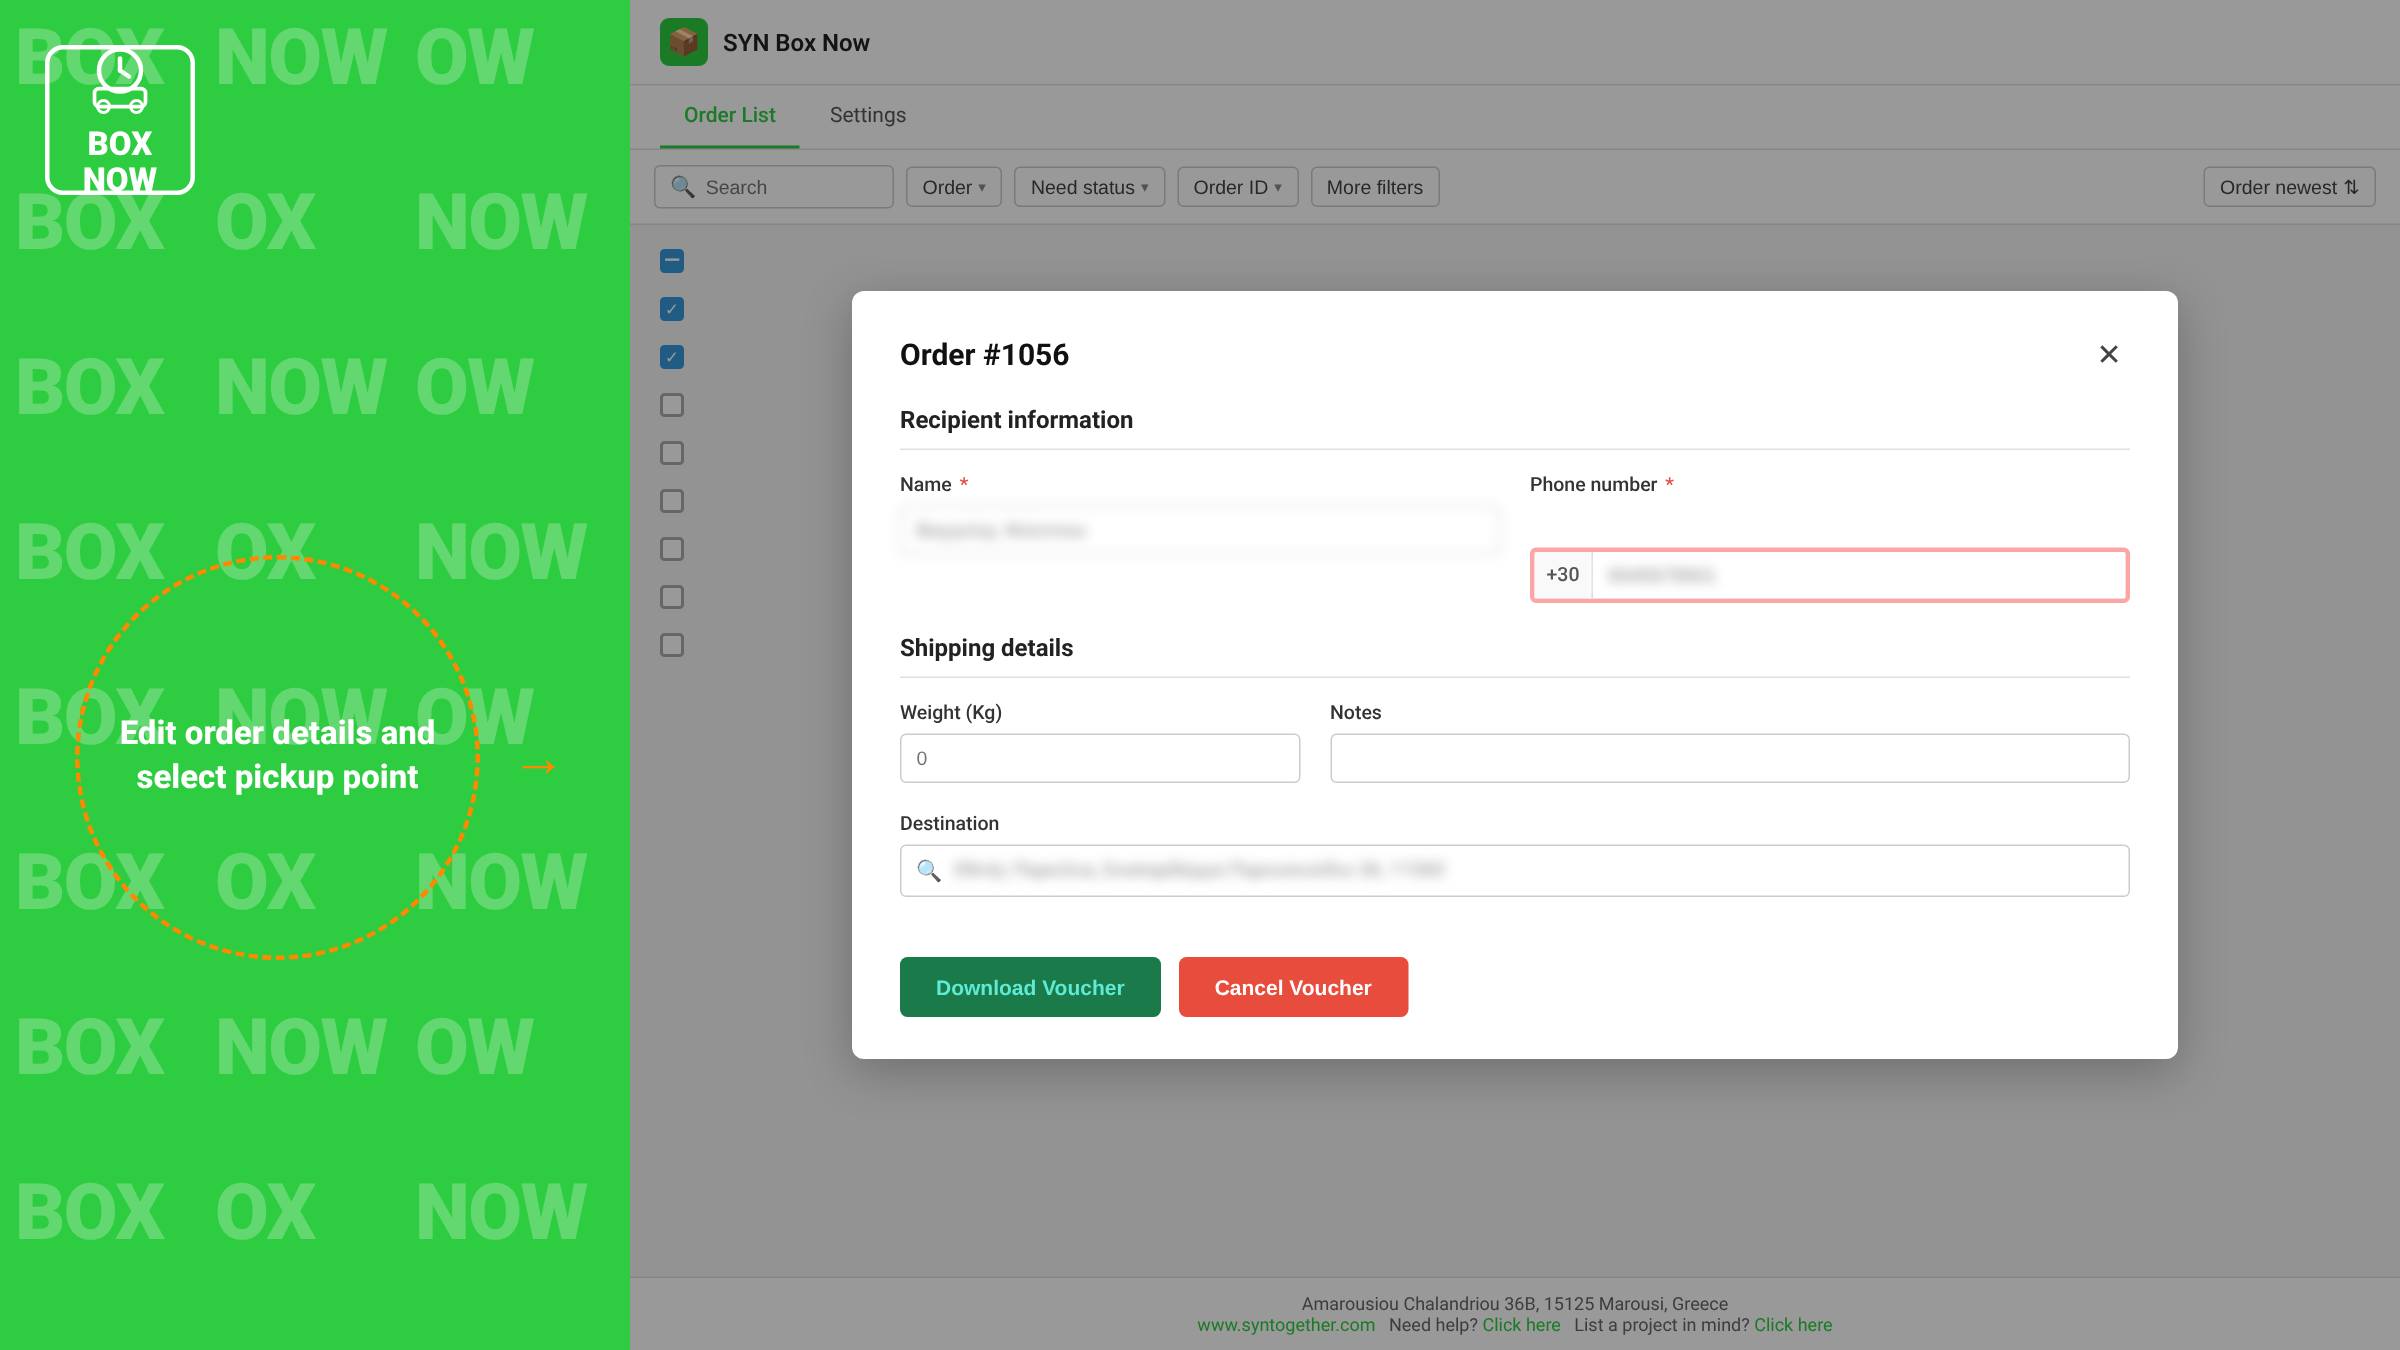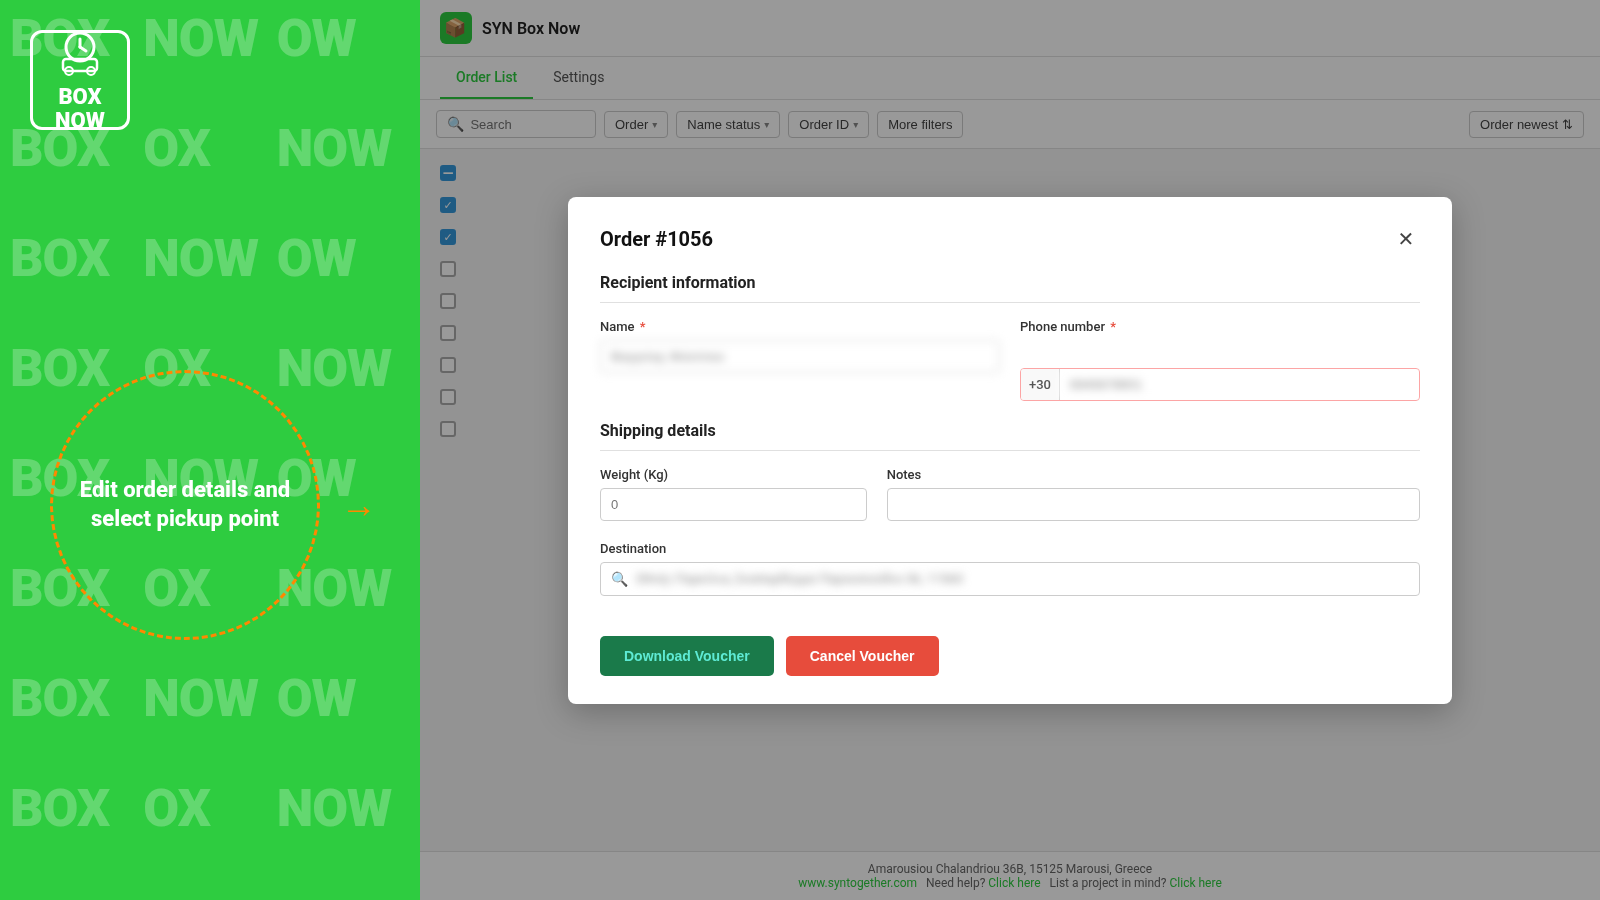--- a/index.html
+++ b/index.html
@@ -376,21 +376,21 @@
       padding: 8px 10px;
       font-size: 13px;
       color: #666;
       background: #fff;
       outline: none;
     }
 
     .phone-input-wrapper {
       display: flex;
       align-items: flex-end;
-      border: 1px solid #fca5a5;
+      border: 3px solid #fca5a5;
       border-radius: 4px;
       overflow: hidden;
       margin-top: 28px;
     }
 
     .phone-prefix {
       padding: 8px 8px;
       background: #f9f9f9;
       border-right: 1px solid #ccc;
       font-size: 13px;
@@ -540,21 +540,21 @@
   <div class="toolbar">
     <div class="search-box">
       <span class="search-icon">🔍</span>
       <input class="search-input" type="text" placeholder="Search" style="">
     </div>
     <button class="filter-btn">
       <span>Order</span>
       <span class="caret">▾</span>
     </button>
     <button class="filter-btn">
-      <span>Name status</span>
+      <span>Need status</span>
       <span class="caret">▾</span>
     </button>
     <button class="filter-btn">
       <span>Order ID</span>
       <span class="caret">▾</span>
     </button>
     <button class="filter-btn">
       <span>More filters</span>
     </button>
     <button class="sort-btn">

